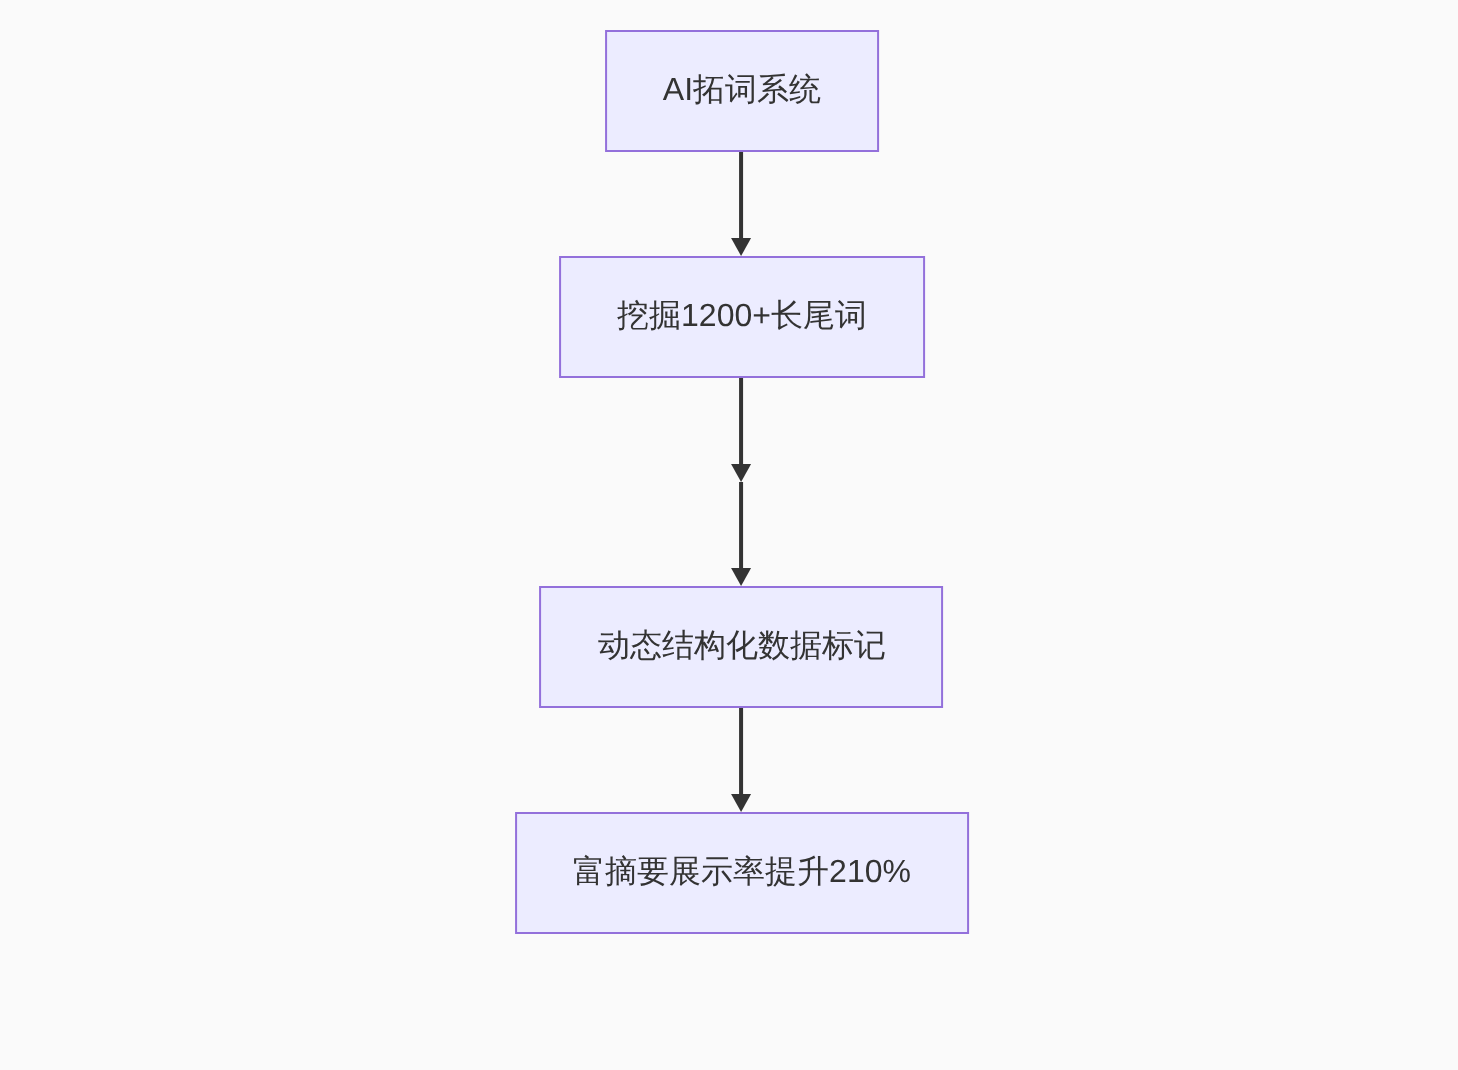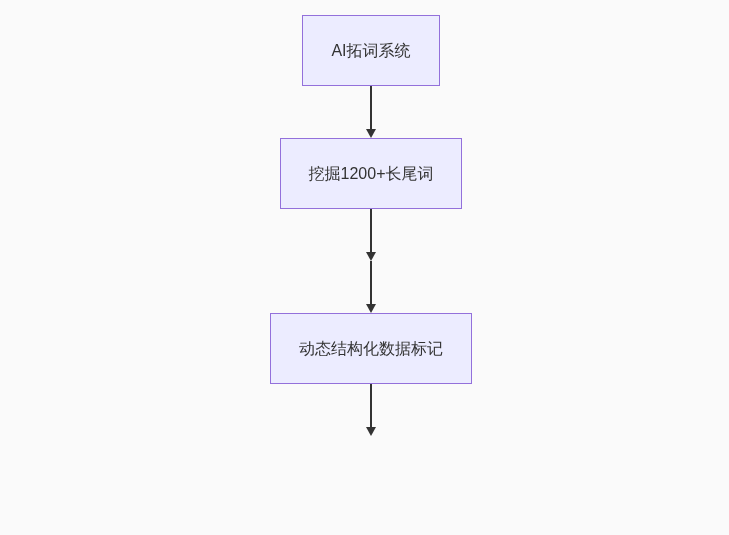--- a/index.html
+++ b/index.html
@@ -25,21 +25,21 @@
     position: absolute;
     top: 15px;
     left: 371px;
     transform: translateX(-50%);
     display: flex;
     flex-direction: column;
     align-items: center;
   }
   .node {
     box-sizing: border-box;
-    height: 71px;
+    height: 61px;
     padding: 0 28px;
     background: var(--node-fill);
     border: 1px solid var(--node-border);
     color: var(--text-color);
     font-size: 16px;
     line-height: 1;
     display: flex;
     align-items: center;
     justify-content: center;
     white-space: nowrap;
@@ -90,15 +90,16 @@
       <div class="head"></div>
     </div>
 
     <div class="node">动态结构化数据标记</div>
 
     <div class="connector">
       <div class="line"></div>
       <div class="head"></div>
     </div>
 
+    <div class="node">富摘要展示率提升210%</div>
 
   </div>
 </div>
 
 </body></html>

